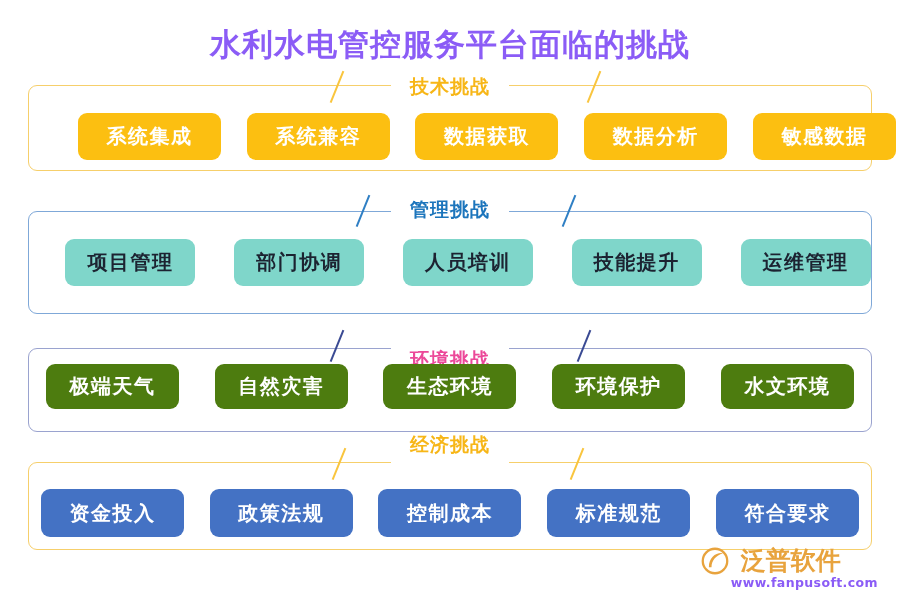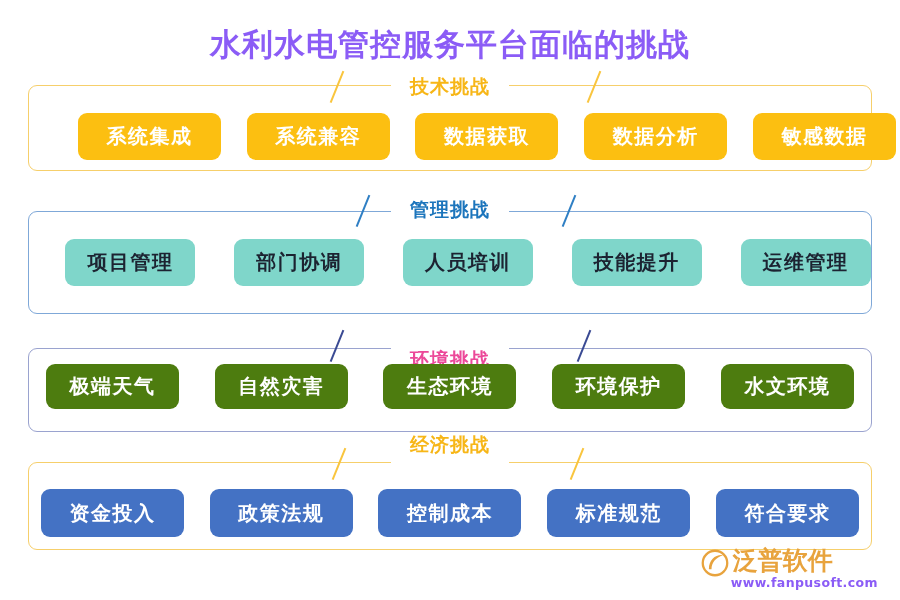--- a/index.html
+++ b/index.html
@@ -172,21 +172,21 @@
   
   .logo {
     position: absolute;
     right: 22px;
     bottom: 10px;
     display: flex;
     flex-direction: column;
     align-items: flex-start;
     z-index: 10;
   }
-  .logo-row { display: flex; align-items: flex-end; gap: 4px; }
+  .logo-row { display: flex; align-items: center; gap: 12px; }
   .logo-mark { width: 28px; height: 28px; flex: none; }
   .logo-text {
     font-size: 25px;
     font-weight: bold;
     color: #e8a33d;
     letter-spacing: 0px;
     font-family: "DejaVu Serif", "Liberation Serif", serif;
     white-space: nowrap;
   }
   .logo-url {

